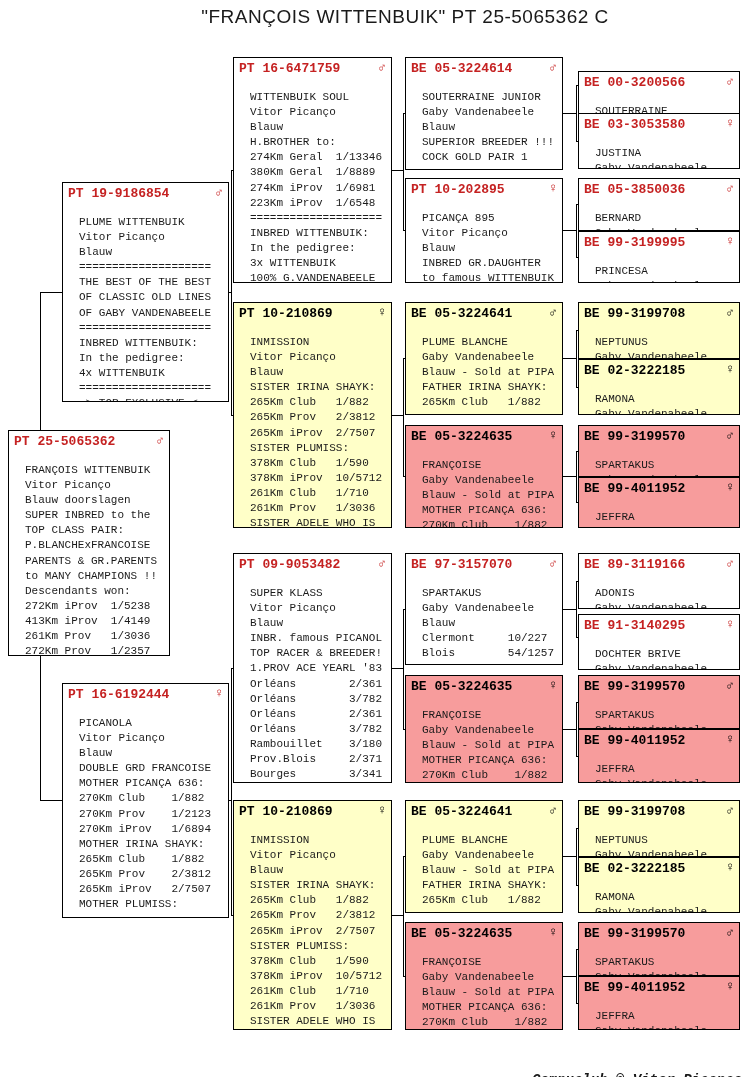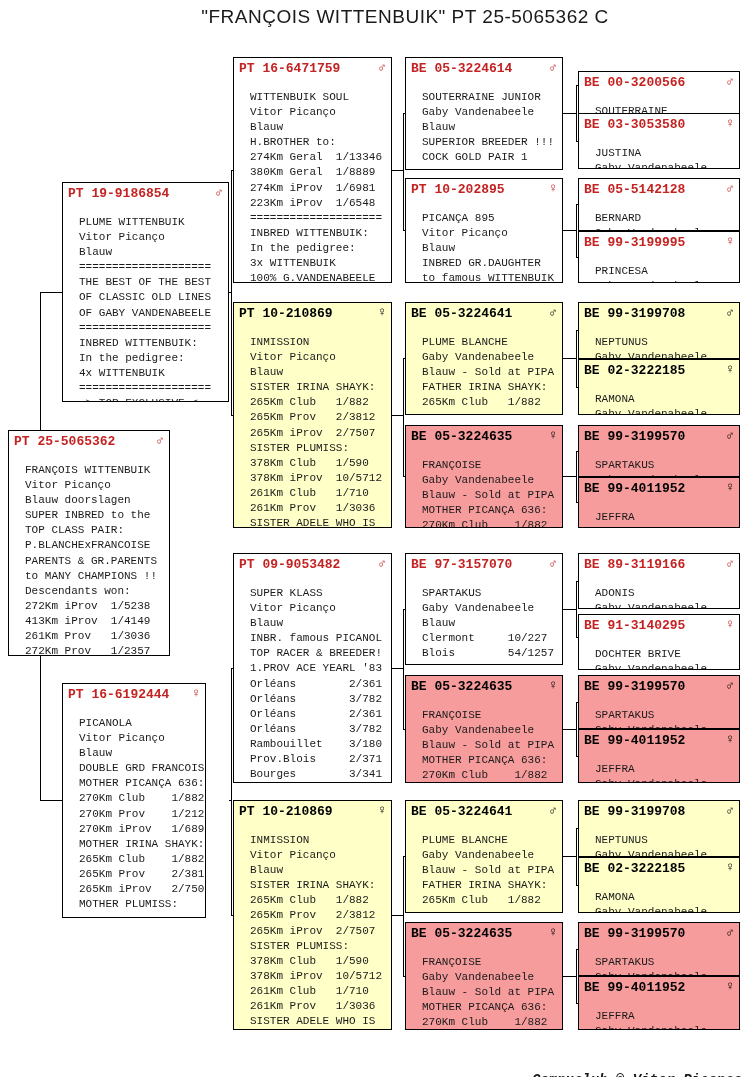--- a/index.html
+++ b/index.html
@@ -138,21 +138,21 @@
 THE BEST OF THE BEST
 OF CLASSIC OLD LINES
 OF GABY VANDENABEELE
 ====================
 INBRED WITTENBUIK:
 In the pedigree:
 4x WITTENBUIK
 ====================
  &gt; TOP EXCLUSIVE &lt;</pre>
   </div>
-  <div class="box" style="left:62px;top:683px;width:144px;height:235px">
+  <div class="box" style="left:62px;top:683px;width:167px;height:235px">
     <div class="hdr">
         <span>PT  16-6192444</span>
         <span class="sex">♀</span>
       </div>
     <pre class="body">PICANOLA
 Vitor Picanço
 Blauw
 DOUBLE GRD FRANCOISE
 MOTHER PICANÇA 636:
 270Km Club    1/882
@@ -342,21 +342,21 @@
   <div class="box g5" style="left:578px;top:113px;width:162px;height:56px">
     <div class="hdr">
         <span>BE  03-3053580</span>
         <span class="sex">♀</span>
       </div>
     <pre class="body">JUSTINA
 Gaby Vandenabeele</pre>
   </div>
   <div class="box g5" style="left:578px;top:178px;width:162px;height:53px">
     <div class="hdr">
-        <span>BE  05-5142128</span>
+        <span>BE  05-3850036</span>
         <span class="sex">♂</span>
       </div>
     <pre class="body">BERNARD
 Gaby Vandenabeele</pre>
   </div>
   <div class="box g5" style="left:578px;top:231px;width:162px;height:52px">
     <div class="hdr">
         <span>BE  99-3199995</span>
         <span class="sex">♀</span>
       </div>

